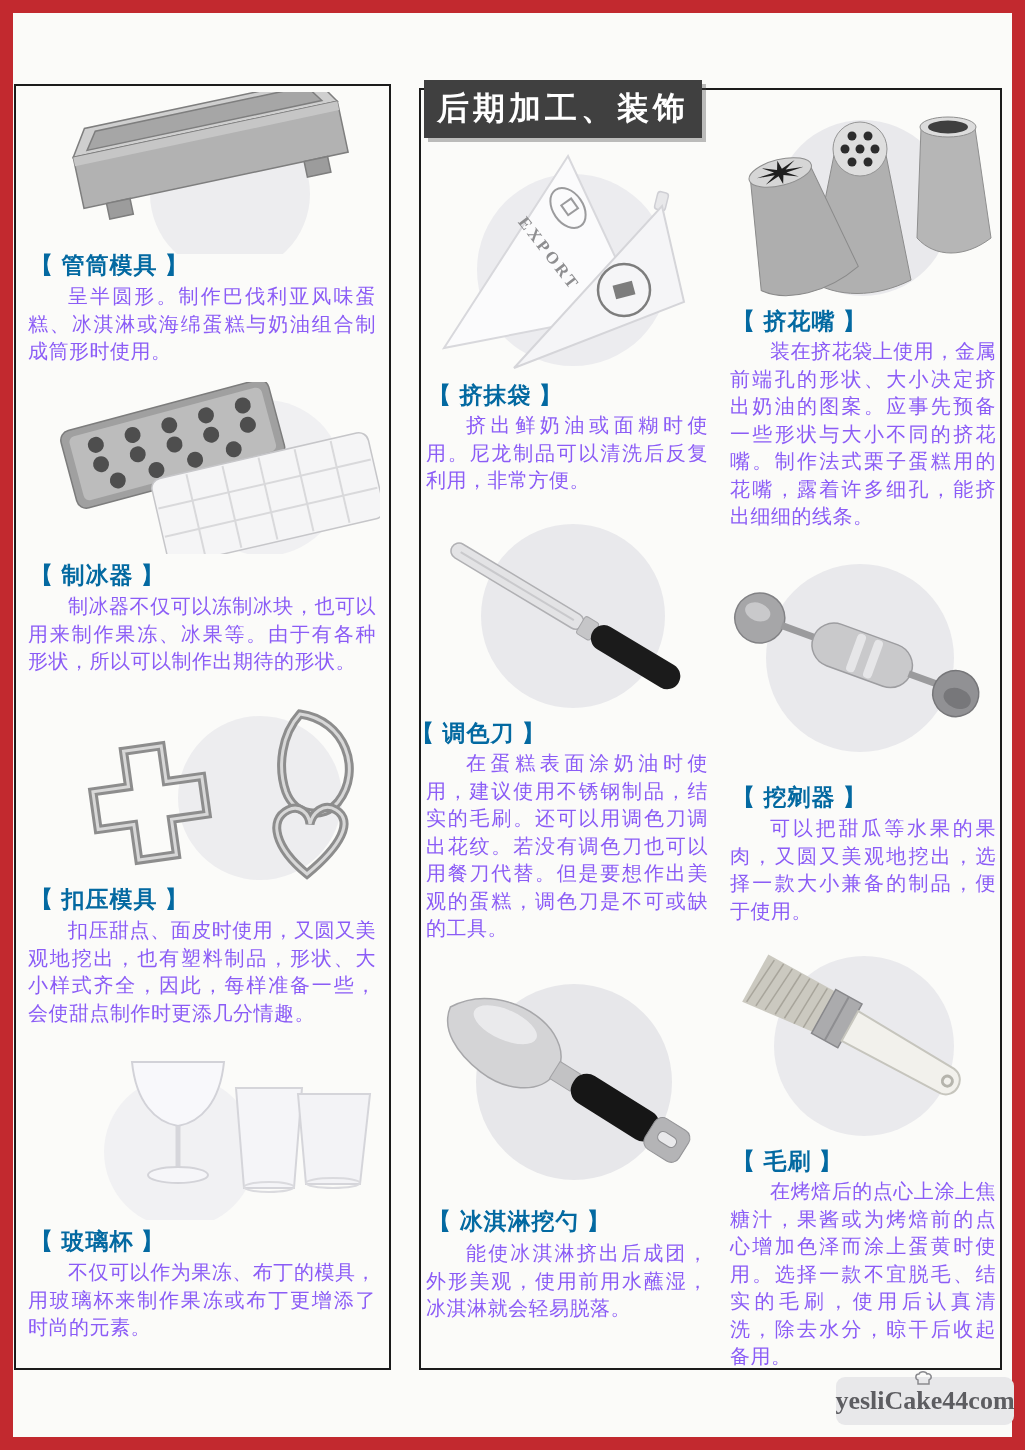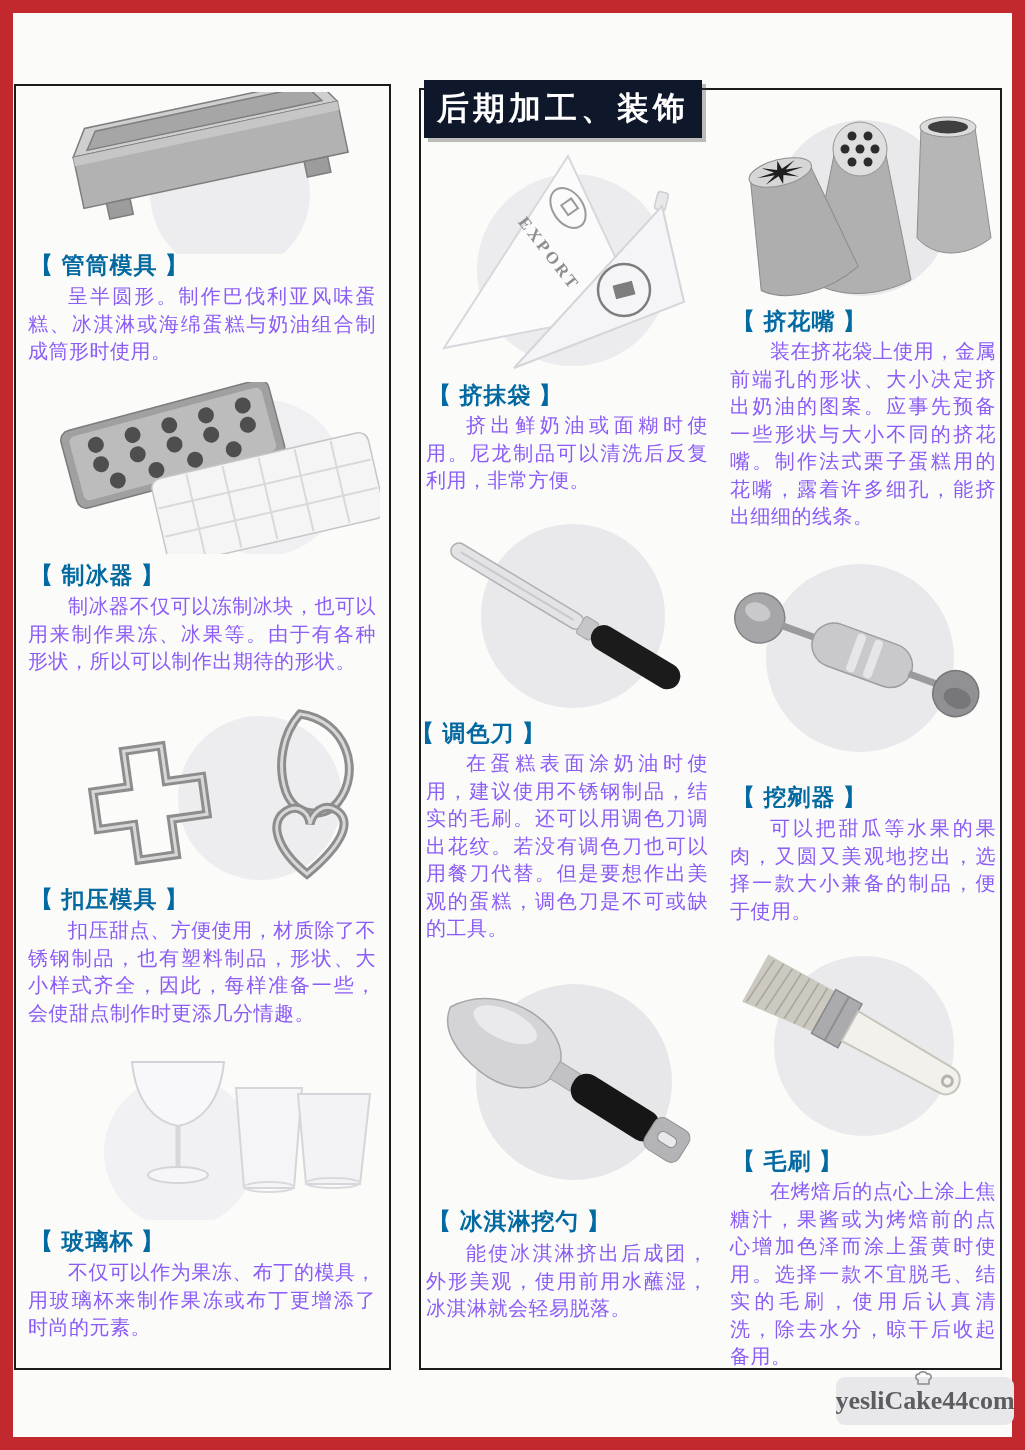--- a/index.html
+++ b/index.html
@@ -17,21 +17,21 @@
   .item-title {
     position:absolute; font-size:23px; font-weight:bold; color:#0369a1;
     letter-spacing:1px; white-space:nowrap; z-index:2;
   }
   .item-body {
     position:absolute; font-size:20px; line-height:27.5px; letter-spacing:.5px;
     text-align:justify; text-indent:2em; color:#8b5cf6; z-index:2;
   }
   .banner {
     position:absolute; left:424px; top:80px; width:278px; height:58px;
-    background:#0f172a; color:#ffffff; font-size:32px; font-weight:bold;
+    background:#404040; color:#ffffff; font-size:32px; font-weight:bold;
     letter-spacing:4px; display:flex; align-items:center; justify-content:center;
     z-index:3; box-shadow:4px 4px 0 rgba(70,70,70,.35);
   }
   .watermark {
     position:absolute; left:836px; top:1377px; width:178px; height:48px;
     background:#e8e8ea; border-radius:9px; z-index:6;
     display:flex; align-items:center; justify-content:center;
   }
   .watermark .wm-text {
     font-family:"Liberation Serif","DejaVu Serif",serif; font-weight:bold;
@@ -110,21 +110,21 @@
     <path d="M76,58 L114,58 L114,94 L150,94 L150,132 L114,132 L114,168 L76,168 L76,132 L40,132 L40,94 L76,94 Z" transform="rotate(-8 95 113)" stroke="#8d8d8d" stroke-width="9"></path>
     <path d="M76,58 L114,58 L114,94 L150,94 L150,132 L114,132 L114,168 L76,168 L76,132 L40,132 L40,94 L76,94 Z" transform="rotate(-8 95 113)" stroke="#d8d8d8" stroke-width="3"></path>
     <path d="M245,24 C290,30 308,80 283,112 C268,130 240,126 231,102 C222,76 227,44 245,24 Z" stroke="#8d8d8d" stroke-width="9"></path>
     <path d="M245,24 C290,30 308,80 283,112 C268,130 240,126 231,102 C222,76 227,44 245,24 Z" stroke="#d8d8d8" stroke-width="3"></path>
     <path d="M252,184 C220,158 213,130 233,120 C245,114 254,124 255,134 C257,124 268,112 281,120 C299,131 286,156 252,184 Z" stroke="#8d8d8d" stroke-width="9"></path>
     <path d="M252,184 C220,158 213,130 233,120 C245,114 254,124 255,134 C257,124 268,112 281,120 C299,131 286,156 252,184 Z" stroke="#d8d8d8" stroke-width="3"></path>
   </g>
 </svg>
 </div>
 <h3 class="item-title" style="left:30px;top:884px">【 扣压模具 】</h3>
-<p class="item-body" style="left:28px;top:917px;width:348px">扣压甜点、方便使用，材质除了不锈钢制品，也有塑料制品，形状、大小样式齐全，因此，每样准备一些，会使甜点制作时更添几分情趣。</p>
+<p class="item-body" style="left:28px;top:917px;width:348px">扣压甜点、面皮时使用，又圆又美观地挖出，也有塑料制品，形状、大小样式齐全，因此，每样准备一些，会使甜点制作时更添几分情趣。</p>
 
 <div class="fig" style="left:40px;top:1038px;width:335px;height:182px">
 <svg viewBox="0 0 335 182">
   <circle cx="140" cy="114" r="76" fill="#f1f1f3"></circle>
   <path d="M92,24 C96,64 115,84 138,88 C161,84 180,64 184,24 Z" fill="#f8f8fb" stroke="#d2d2d8" stroke-width="2"></path>
   <line x1="138" y1="88" x2="138" y2="132" stroke="#d6d6db" stroke-width="5"></line>
   <ellipse cx="138" cy="137" rx="30" ry="8" fill="#f6f6f9" stroke="#d3d3d8" stroke-width="2"></ellipse>
   <path d="M196,50 L262,50 L254,150 L204,150 Z" fill="#f5f5f8" stroke="#d5d5da" stroke-width="2"></path>
   <path d="M258,56 L330,56 L320,146 L266,146 Z" fill="#f3f3f6" stroke="#d5d5da" stroke-width="2"></path>
   <ellipse cx="229" cy="149" rx="25" ry="5" fill="none" stroke="#dadade" stroke-width="2"></ellipse>

